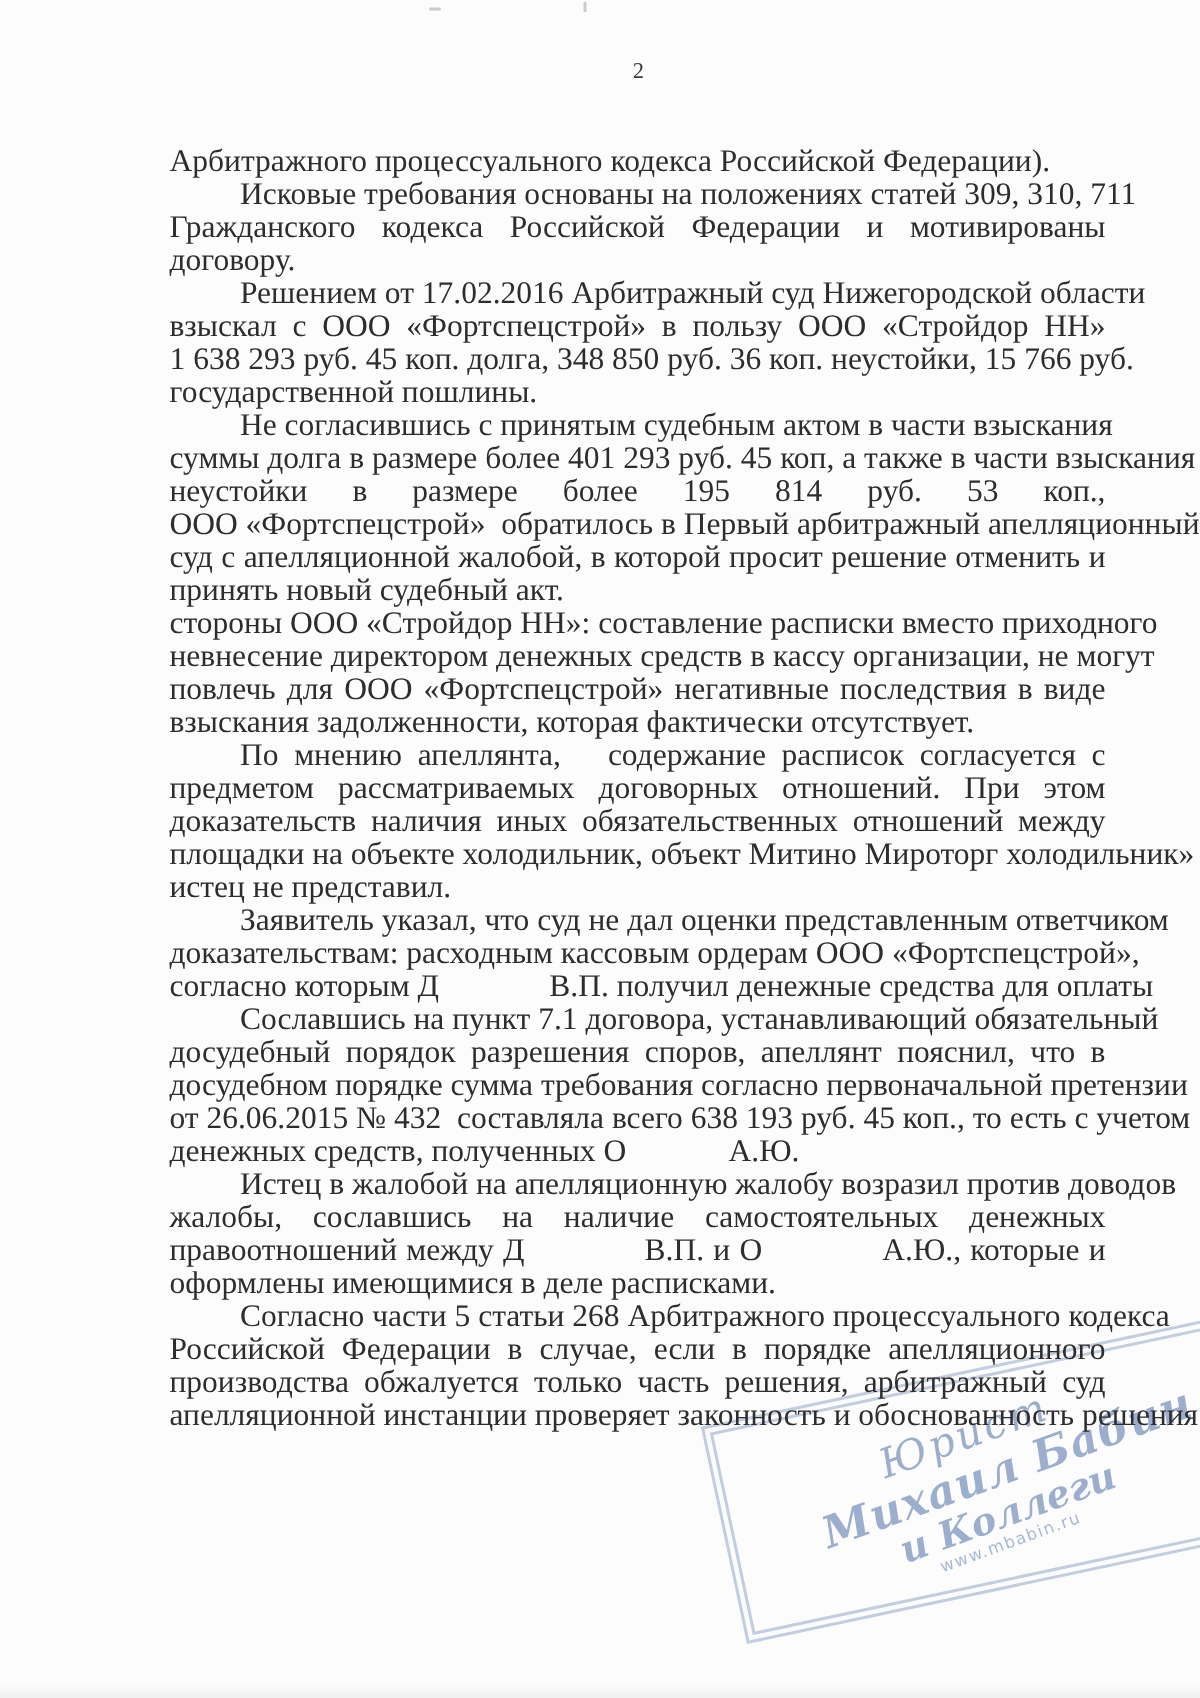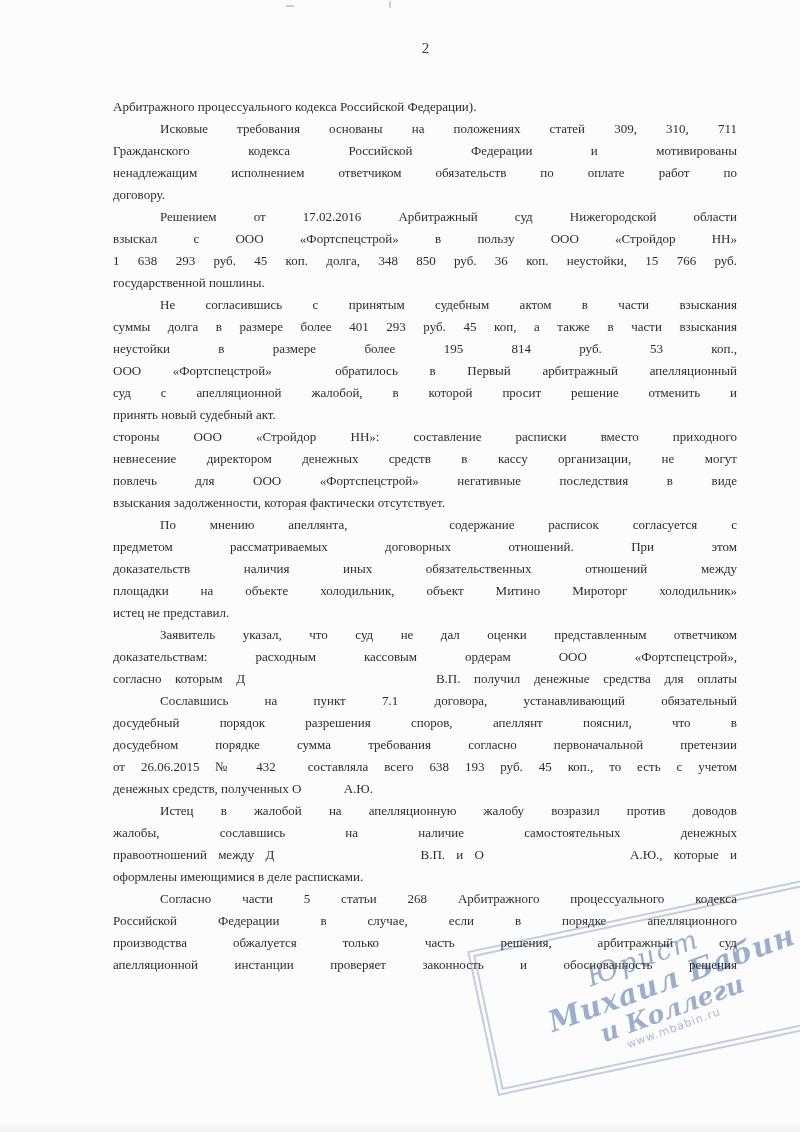--- a/index.html
+++ b/index.html
@@ -36,21 +36,21 @@
     color: #3c3c3c;
     letter-spacing: 1px;
   }
 
   .doc-body {
     position: absolute;
     top: 96px;
     left: 113px;
     width: 624px;
     z-index: 2;
-    font-size: 13px;
+    font-size: 21px;
     line-height: 22px;
   }
 
   .para { margin: 0; padding: 0; }
 
   .line {
     height: 22px;
     text-align: justify;
     text-align-last: justify;
     text-justify: inter-word;
@@ -144,21 +144,20 @@
     </div>
   </div>
 
   <div class="doc-body" id="doc-body">
       <div class="para">
         <div class="line end">Арбитражного процессуального кодекса Российской Федерации).</div>
       </div>
       <div class="para">
         <div class="line indent">Исковые требования основаны на положениях статей 309, 310, 711</div>
         <div class="line">Гражданского кодекса Российской Федерации и мотивированы</div>
-        <div class="line">ненадлежащим исполнением ответчиком обязательств по оплате работ по</div>
         <div class="line end">договору.</div>
       </div>
       <div class="para">
         <div class="line indent">Решением от 17.02.2016 Арбитражный суд Нижегородской области</div>
         <div class="line">взыскал с ООО «Фортспецстрой» в пользу ООО «Стройдор НН»</div>
         <div class="line">1&nbsp;638&nbsp;293 руб. 45 коп. долга, 348&nbsp;850 руб. 36 коп. неустойки, 15&nbsp;766 руб.</div>
         <div class="line end">государственной пошлины.</div>
       </div>
       <div class="para">
         <div class="line indent">Не согласившись с принятым судебным актом в части взыскания</div>

